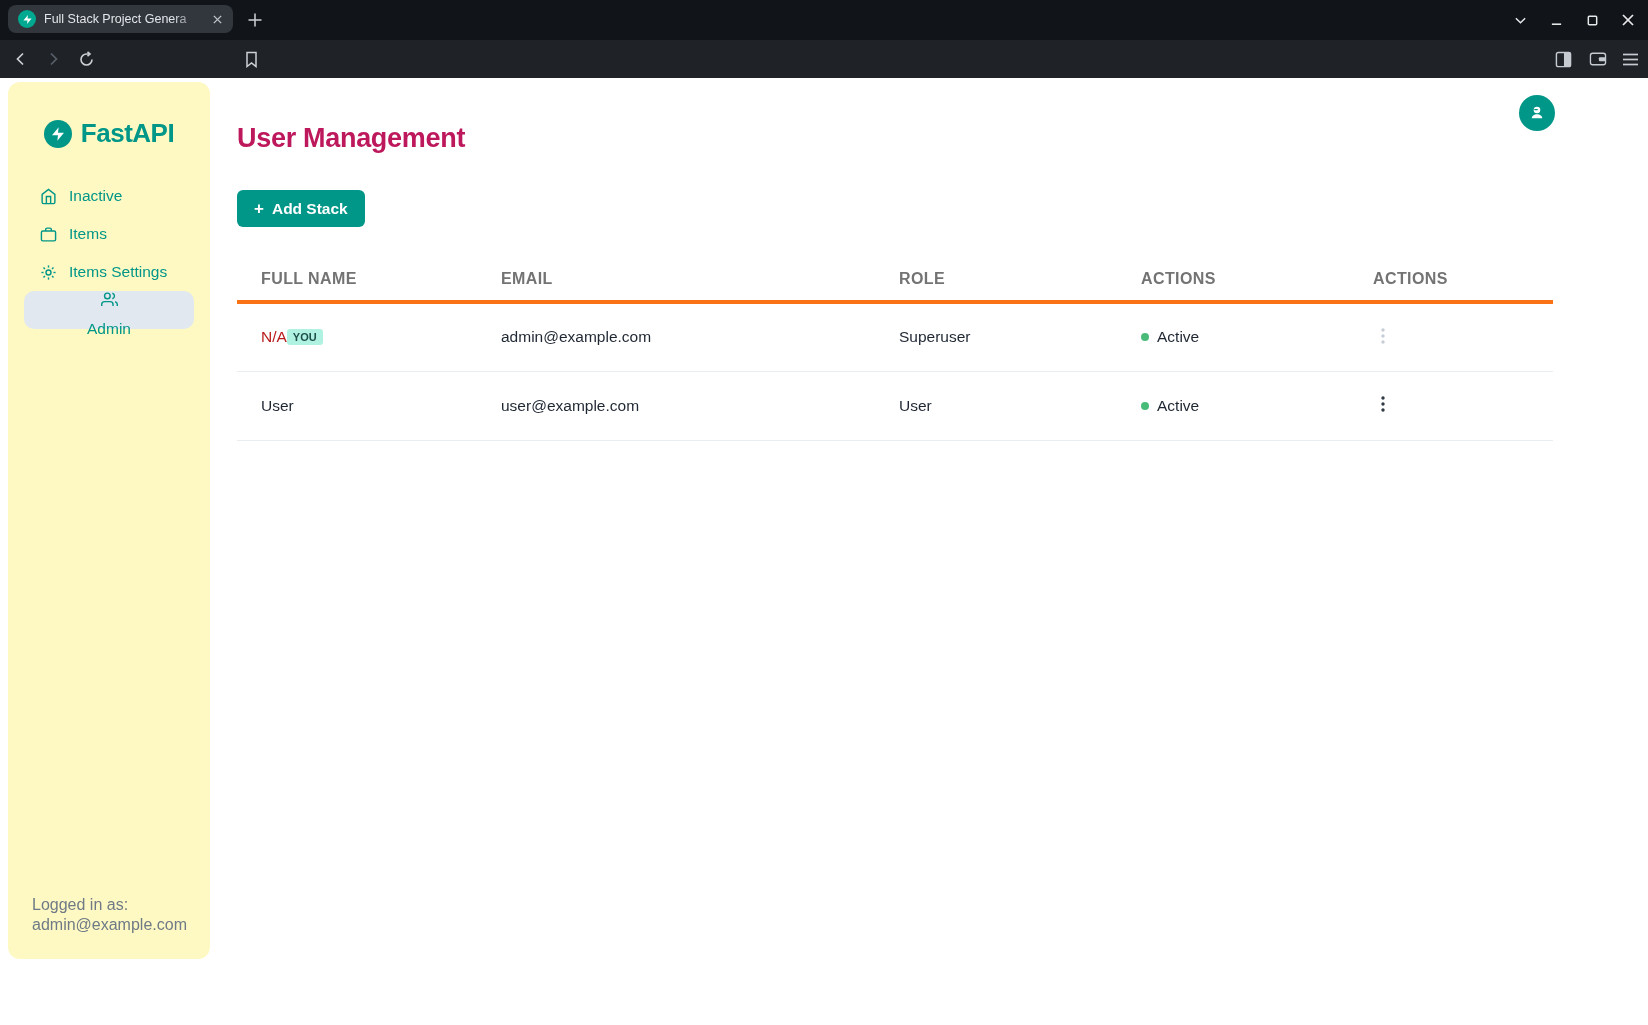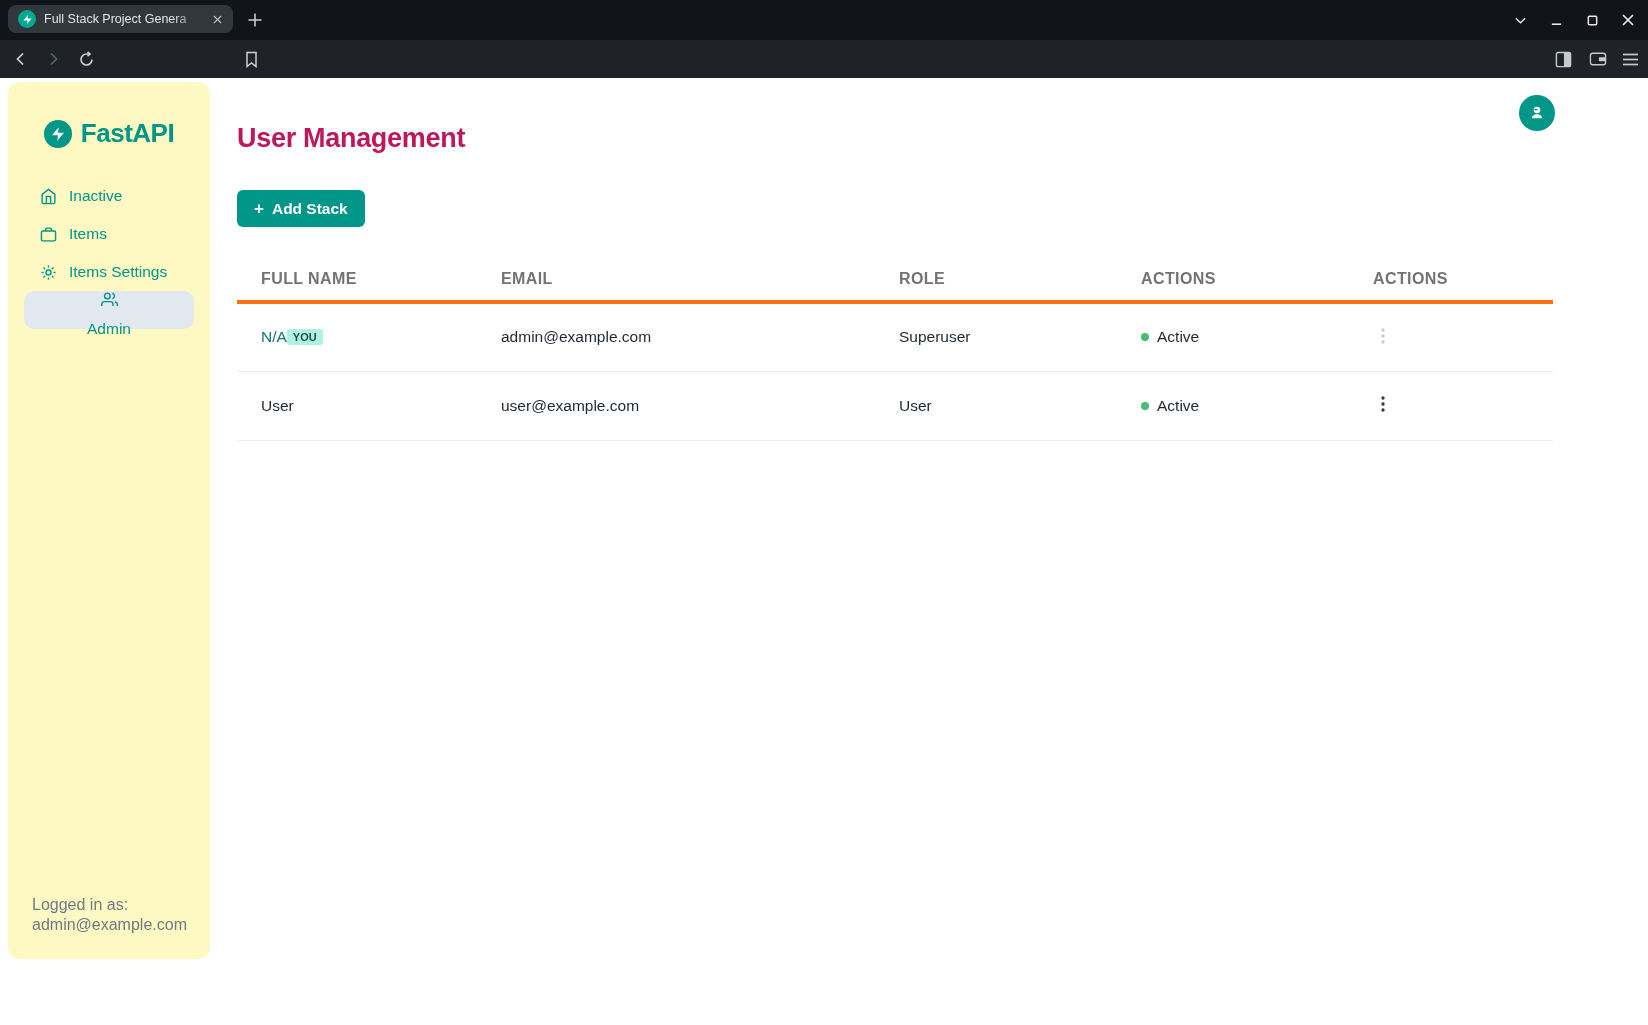--- a/index.html
+++ b/index.html
@@ -46,21 +46,21 @@
   .avatar-btn { position:absolute; left:1519px; top:17px; width:36px; height:36px; border-radius:50%; background:#009688; border:none; display:flex; align-items:center; justify-content:center; cursor:pointer; }
 
   .page-title { position:absolute; left:237px; top:45px; font-size:27px; font-weight:bold; color:#be185d; letter-spacing:-0.3px; }
   .add-user-btn { position:absolute; left:237px; top:112px; height:37px; padding:0 17px; background:#009688; color:#fff; border:none; border-radius:6px; font-size:15.5px; font-weight:bold; font-family:"Liberation Sans",sans-serif; display:flex; align-items:center; gap:8px; cursor:pointer; }
   .plus-glyph { font-size:17px; font-weight:bold; line-height:1; }
 
   .user-table { position:absolute; left:237px; top:180px; width:1316px; border-collapse:collapse; table-layout:fixed; }
   .user-table col.c1{width:240px} .user-table col.c2{width:398px} .user-table col.c3{width:242px} .user-table col.c4{width:232px} .user-table col.c5{width:204px}
   .user-table th { text-align:left; font-size:16px; font-weight:bold; color:#737373; letter-spacing:0.4px; padding:12px 0 12px 24px; border-bottom:4px solid #f97316; }
   .user-table td { font-size:15.5px; color:#1f2733; padding:0 0 0 24px; height:69px; border-bottom:1px solid #e9edf1; }
-  .muted { color:#0f766e; }
+  .muted { color:#b91c1c; }
   .you-badge { display:inline-block; background:#b0f2e1; color:#1d4e4a; font-size:11px; font-weight:bold; border-radius:3px; padding:2px 6px; vertical-align:1px; }
   .status-cell { display:flex; align-items:center; gap:8px; }
   .status-dot { width:8px; height:8px; border-radius:50%; }
   .kebab-btn { background:none; border:none; cursor:pointer; padding:4px 8px; }
   .kebab-btn svg circle { fill:#303a46; }
   .kebab-btn.disabled svg circle { fill:#c5cdd6; }
 </style>
 </head>
 <body>
 

